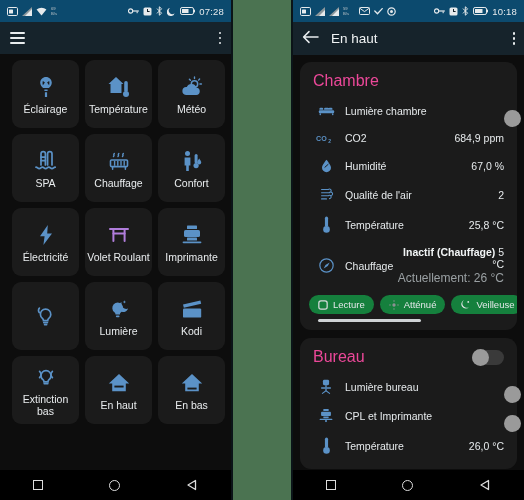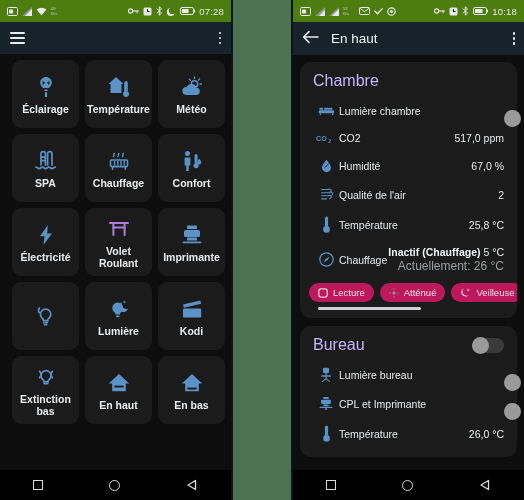--- a/index.html
+++ b/index.html
@@ -13,21 +13,21 @@
 
   
   .phone-left {
     position: relative;
     width: 231px; height: 500px;
     background: #0d0d0d;
     overflow: hidden;
   }
   .statusbar {
     height: 22px;
-    background: #4d7c0f;
+    background: #0c4a6e;
     display: flex; align-items: center;
     padding: 0 7px;
     font-size: 9px; color: #e6eaec;
   }
   .sb-left { display: flex; align-items: center; gap: 4px; }
   .sb-right { margin-left: auto; display: flex; align-items: center; gap: 4px; }
   .sb-time { font-size: 9.5px; letter-spacing: .2px; }
   .sb-ico { display: inline-flex; align-items: center; justify-content: center; }
 
   .appbar-left {
@@ -40,21 +40,20 @@
   .hamburger { width: 15px; display: flex; flex-direction: column; gap: 3px; cursor: pointer; }
   .hamburger i { display: block; height: 2px; background: #e8ecee; border-radius: 1px; }
   .kebab { display: flex; flex-direction: column; gap: 2.5px; align-items: center; cursor: pointer; }
   .kebab i { width: 2.5px; height: 2.5px; border-radius: 50%; background: #e8ecee; }
 
   .tile-grid {
     padding: 6px 6px 0 12px;
     display: grid;
     grid-template-columns: repeat(3, 1fr);
     gap: 6px;
-    font-weight: bold;
   }
   .tile {
     background: #1b1b1b;
     border-radius: 9px;
     height: 68px;
     display: flex; flex-direction: column;
     align-items: center; justify-content: center;
     gap: 3px;
     cursor: pointer;
   }
@@ -98,34 +97,34 @@
   .card {
     background: #1b1b1b;
     border-radius: 11px;
     padding: 10px 0 8px 0;
     margin-bottom: 8px;
   }
   .card-head {
     display: flex; align-items: center;
     padding: 0 13px 6px 13px;
   }
-  .card-title { color: #c4b5fd; font-size: 16px; }
+  .card-title { color: #ec4899; font-size: 16px; }
   .card-head .toggle { margin-left: auto; }
 
   .row {
     display: flex; align-items: center;
     padding: 6px 13px;
     min-height: 26px;
   }
   .row-ico {
     width: 26px; flex: 0 0 26px;
     display: flex; align-items: flex-start; justify-content: center;
     color: #5b92c7;
   }
-  .row-lbl { color: #e6eaec; font-size: 10.5px; }
+  .row-lbl { color: #e6eaec; font-size: 10.5px; margin-left: 6px; }
   .row-val { margin-left: auto; color: #e6eaec; font-size: 10.5px; text-align: right; }
   .row-val .v-strong { font-weight: bold; color: #f2f5f6; }
   .row-val .v-sub { display: block; color: #9aa0a3; font-size: 12px; margin-top: 1px; }
 
   .toggle {
     width: 32px; height: 15px;
     border-radius: 8px;
     background: #3a3a3a;
     position: relative;
     cursor: pointer;
@@ -137,21 +136,21 @@
     left: 0; top: -1px;
     width: 17px; height: 17px;
     border-radius: 50%;
     background: #9a9a9a;
   }
 
   .chips-wrap { padding: 4px 9px 0 9px; overflow: hidden; }
   .chips { display: flex; gap: 6px; }
   .chip {
     display: flex; align-items: center; gap: 5px;
-    background: #be185d;
+    background: #15803d;
     border-radius: 11px;
     padding: 4px 9px;
     white-space: nowrap;
     cursor: pointer;
     flex: 0 0 auto;
   }
   .chip-ico { display: flex; align-items: center; color: #d6dadc; }
   .chip-lbl { color: #e3e7e9; font-size: 9.5px; }
   .scrollbar-track { margin: 5px 9px 0 9px; height: 3px; }
   .scrollbar-thumb { height: 3px; width: 57%; background: #cfd3d5; border-radius: 2px; }
@@ -566,21 +565,21 @@
         </div>
 
         <div class="row">
           <span class="row-ico">
             <svg width="20" height="13" viewBox="0 0 28 14">
                 <text x="0" y="11" font-size="10" font-weight="bold" fill="#5b92c7" font-family="Liberation Sans">CO</text>
                 <text x="17" y="13" font-size="7" font-weight="bold" fill="#5b92c7" font-family="Liberation Sans">2</text>
               </svg>
           </span>
           <span class="row-lbl">CO2</span>
-          <span class="row-val">517,0 ppm</span>
+          <span class="row-val">684,9 ppm</span>
         </div>
 
         <div class="row">
           <span class="row-ico">
             <svg width="15" height="17" viewBox="0 0 24 24" fill="#5b92c7">
                 <path d="M12 2.6S4.8 11 4.8 15.4a7.2 7.2 0 0 0 14.4 0C19.2 11 12 2.6 12 2.6z"></path>
                 <path d="M9 15.2l6-5.4" stroke="#1b1b1b" stroke-width="1.6"></path>
               </svg>
           </span>
           <span class="row-lbl">Humidité</span>

